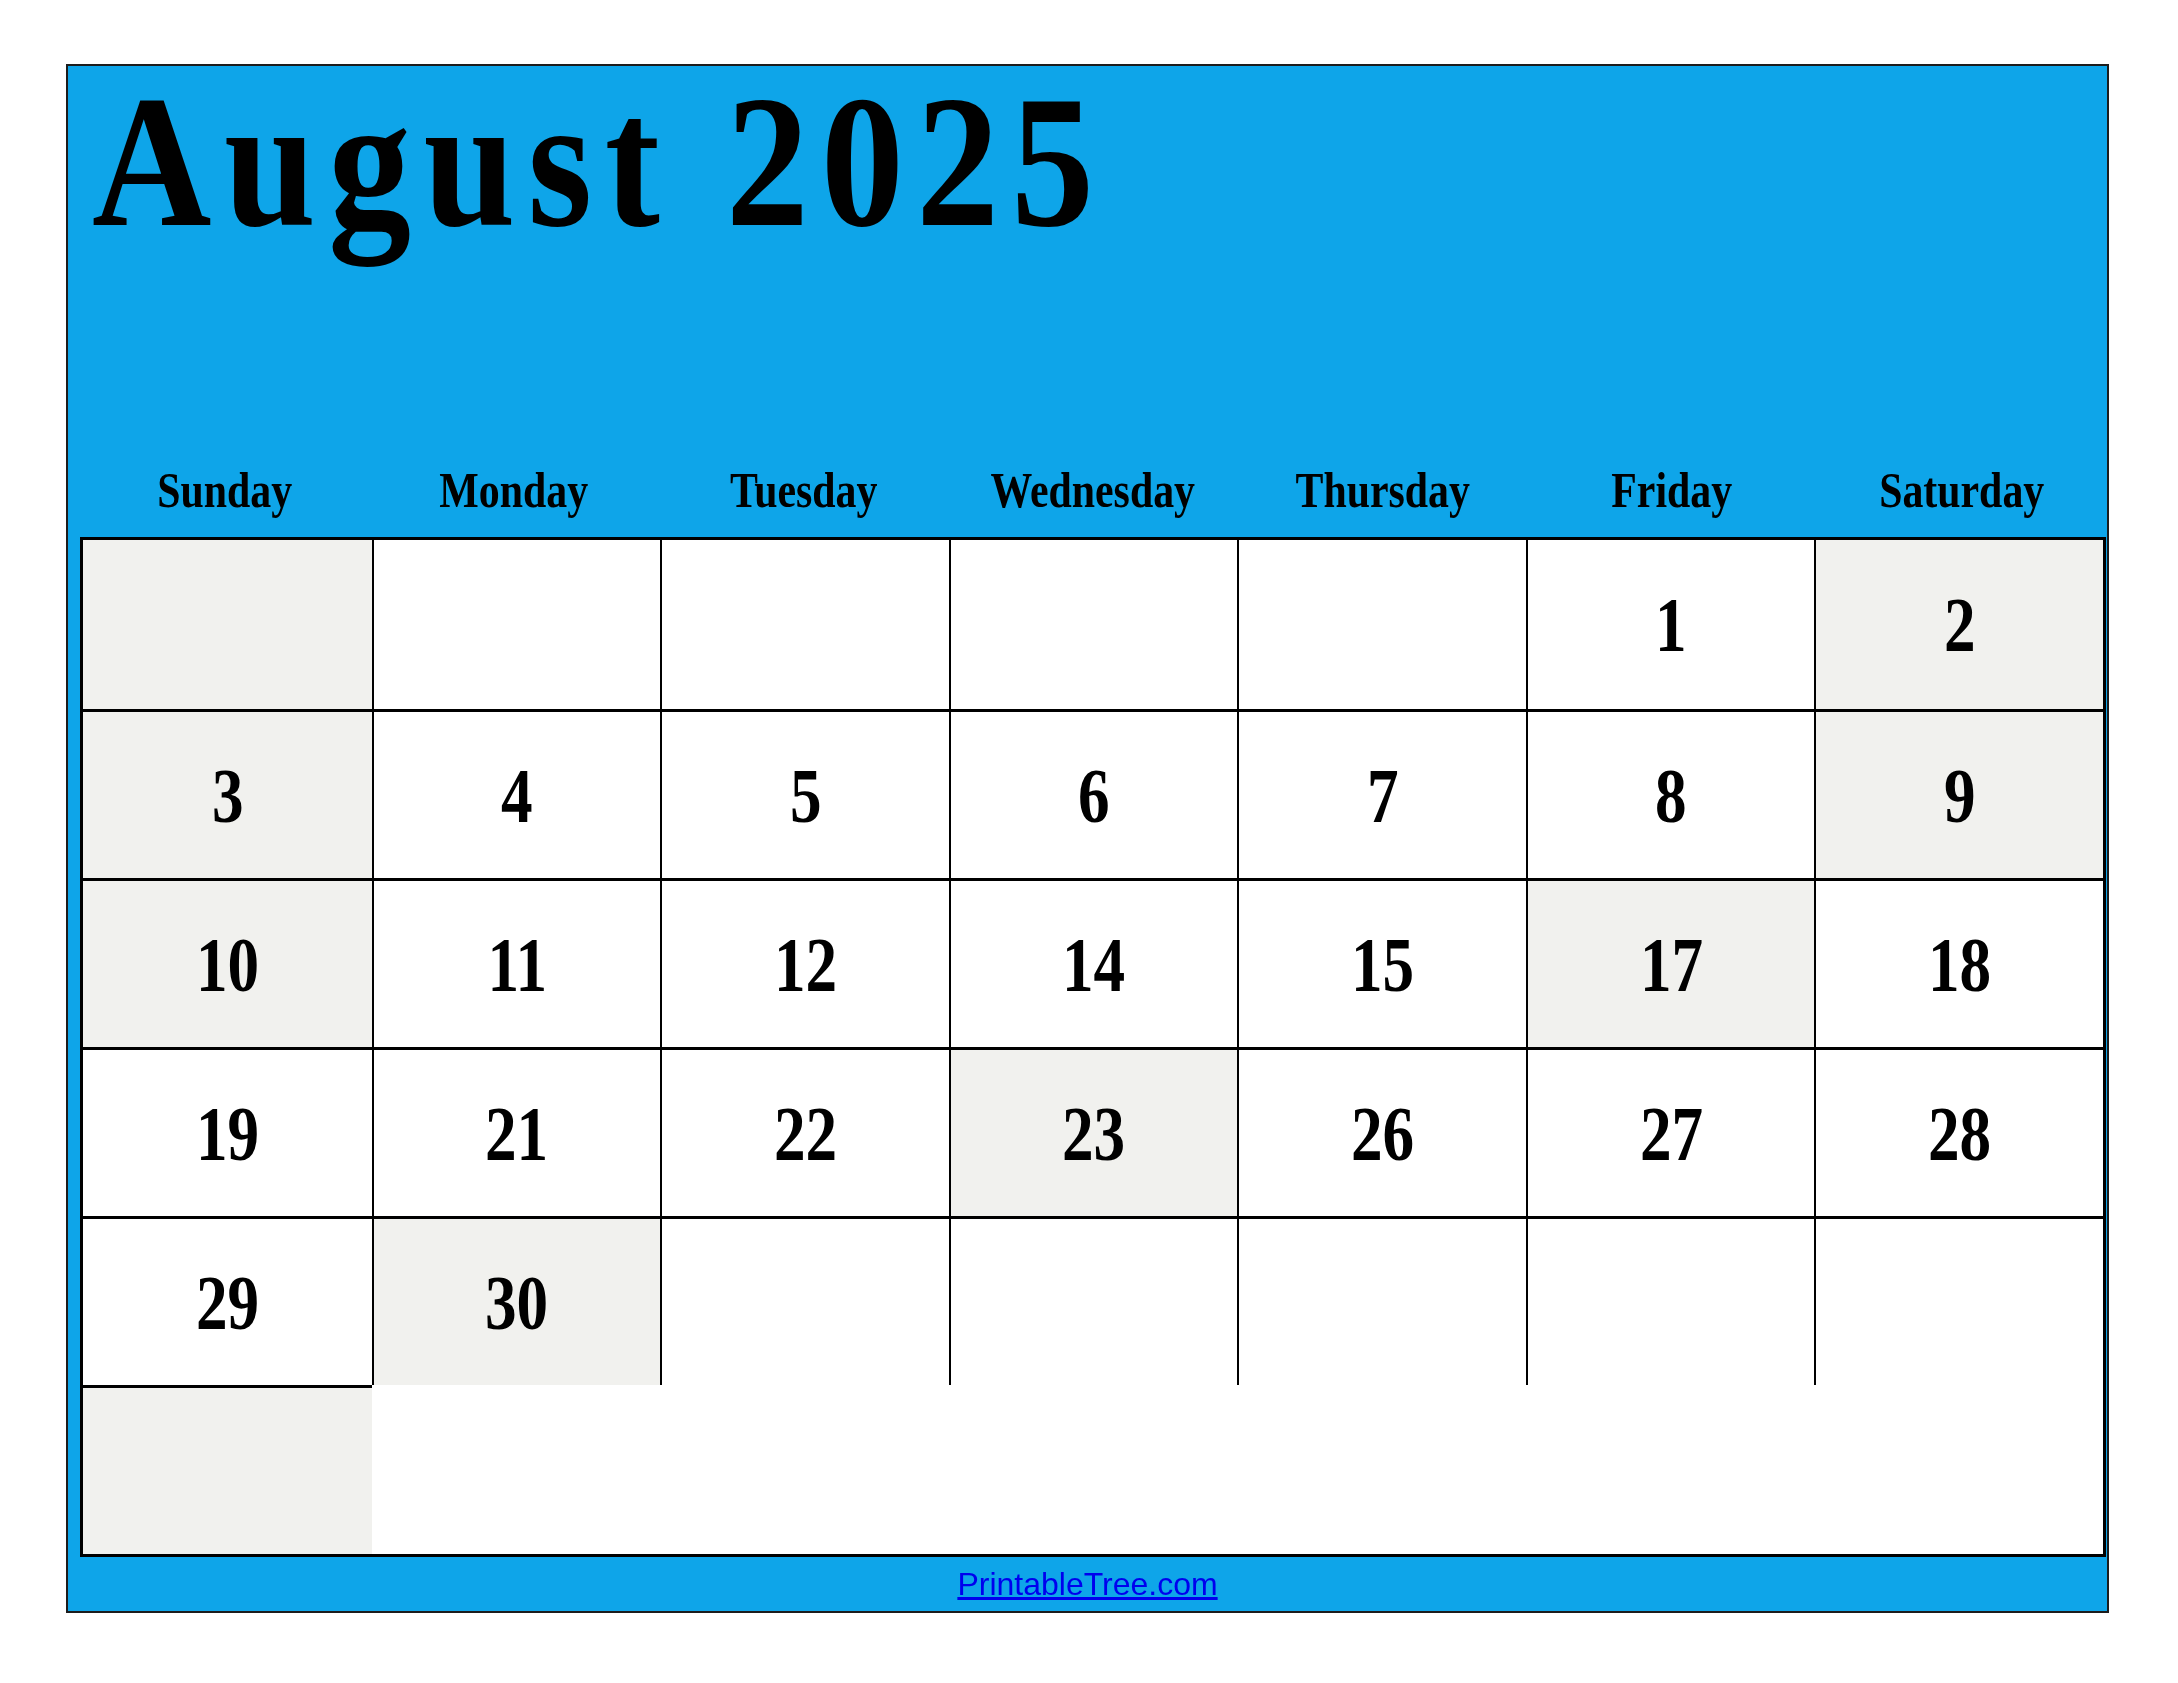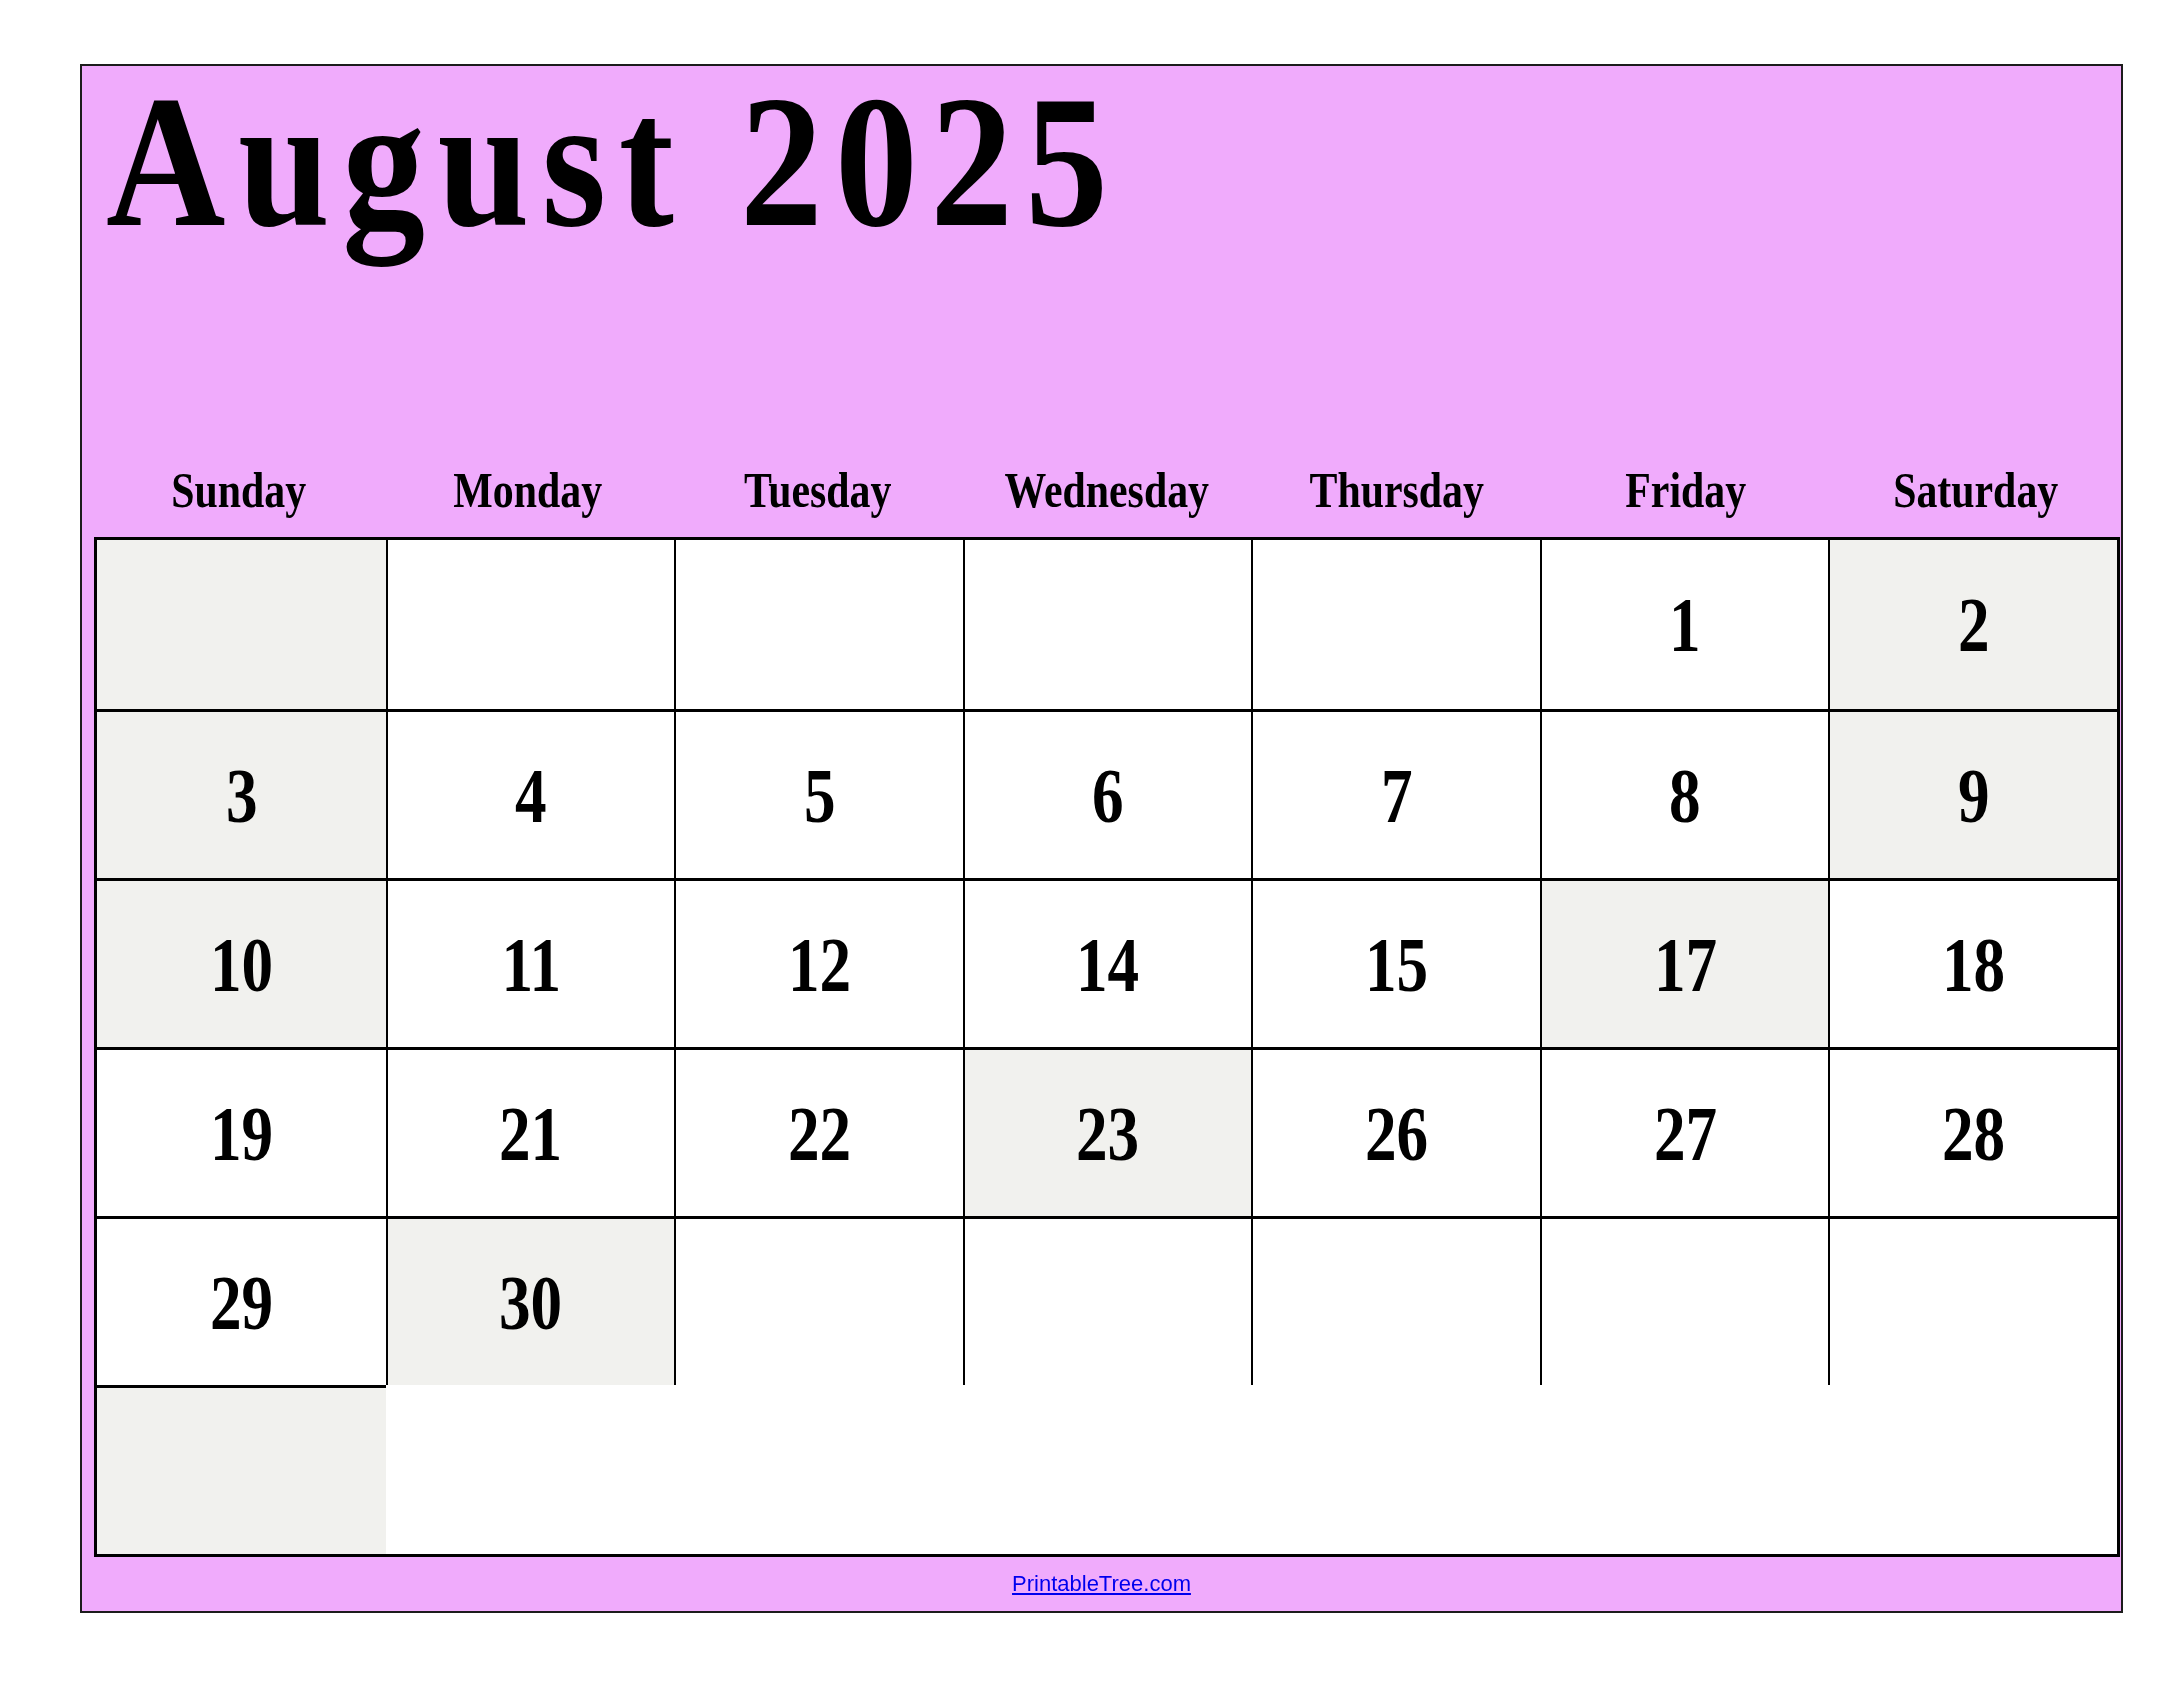--- a/index.html
+++ b/index.html
@@ -2,24 +2,24 @@
 <html><head>
 <meta charset="utf-8">
 <style>
   html, body { margin: 0; padding: 0; background: #ffffff; }
   body {
     width: 2178px; height: 1683px; position: relative;
     font-family: "Liberation Serif", "DejaVu Serif", serif;
     color: #000000;
   }
   .page {
-    position: absolute; left: 80px; top: 64px;
+    position: absolute; left: 66px; top: 64px;
     width: 2043px; height: 1549px;
     border: 2px solid #1c1c1c; box-sizing: border-box;
-    background: #f0abfc;
+    background: #0ea5e9;
   }
   .title {
     position: absolute; left: 24px; top: 2px;
     font-size: 188px; font-weight: bold; line-height: 1;
     letter-spacing: 0.075em; white-space: nowrap;
     transform: scaleX(0.88); transform-origin: left top;
   }
   .weekday-row {
     position: absolute; left: 12px; top: 396px; width: 2026px;
     display: flex;
@@ -51,21 +51,21 @@
   .num {
     font-size: 79px; font-weight: bold; line-height: 1;
     transform: scaleX(0.8); transform-origin: center;
   }
   .footer {
     position: absolute; left: 0; right: 0; top: 1491px; height: 54px;
     display: flex; align-items: center; justify-content: center;
   }
   .footer a {
     font-family: "Liberation Sans", "DejaVu Sans", sans-serif;
-    font-size: 22px; color: #0000ee;
+    font-size: 32px; color: #0000ee;
     text-decoration: underline; cursor: pointer;
   }
 </style>
 </head>
 <body>
 
 <div class="page">
 
   <div class="title">August 2025</div>
 

